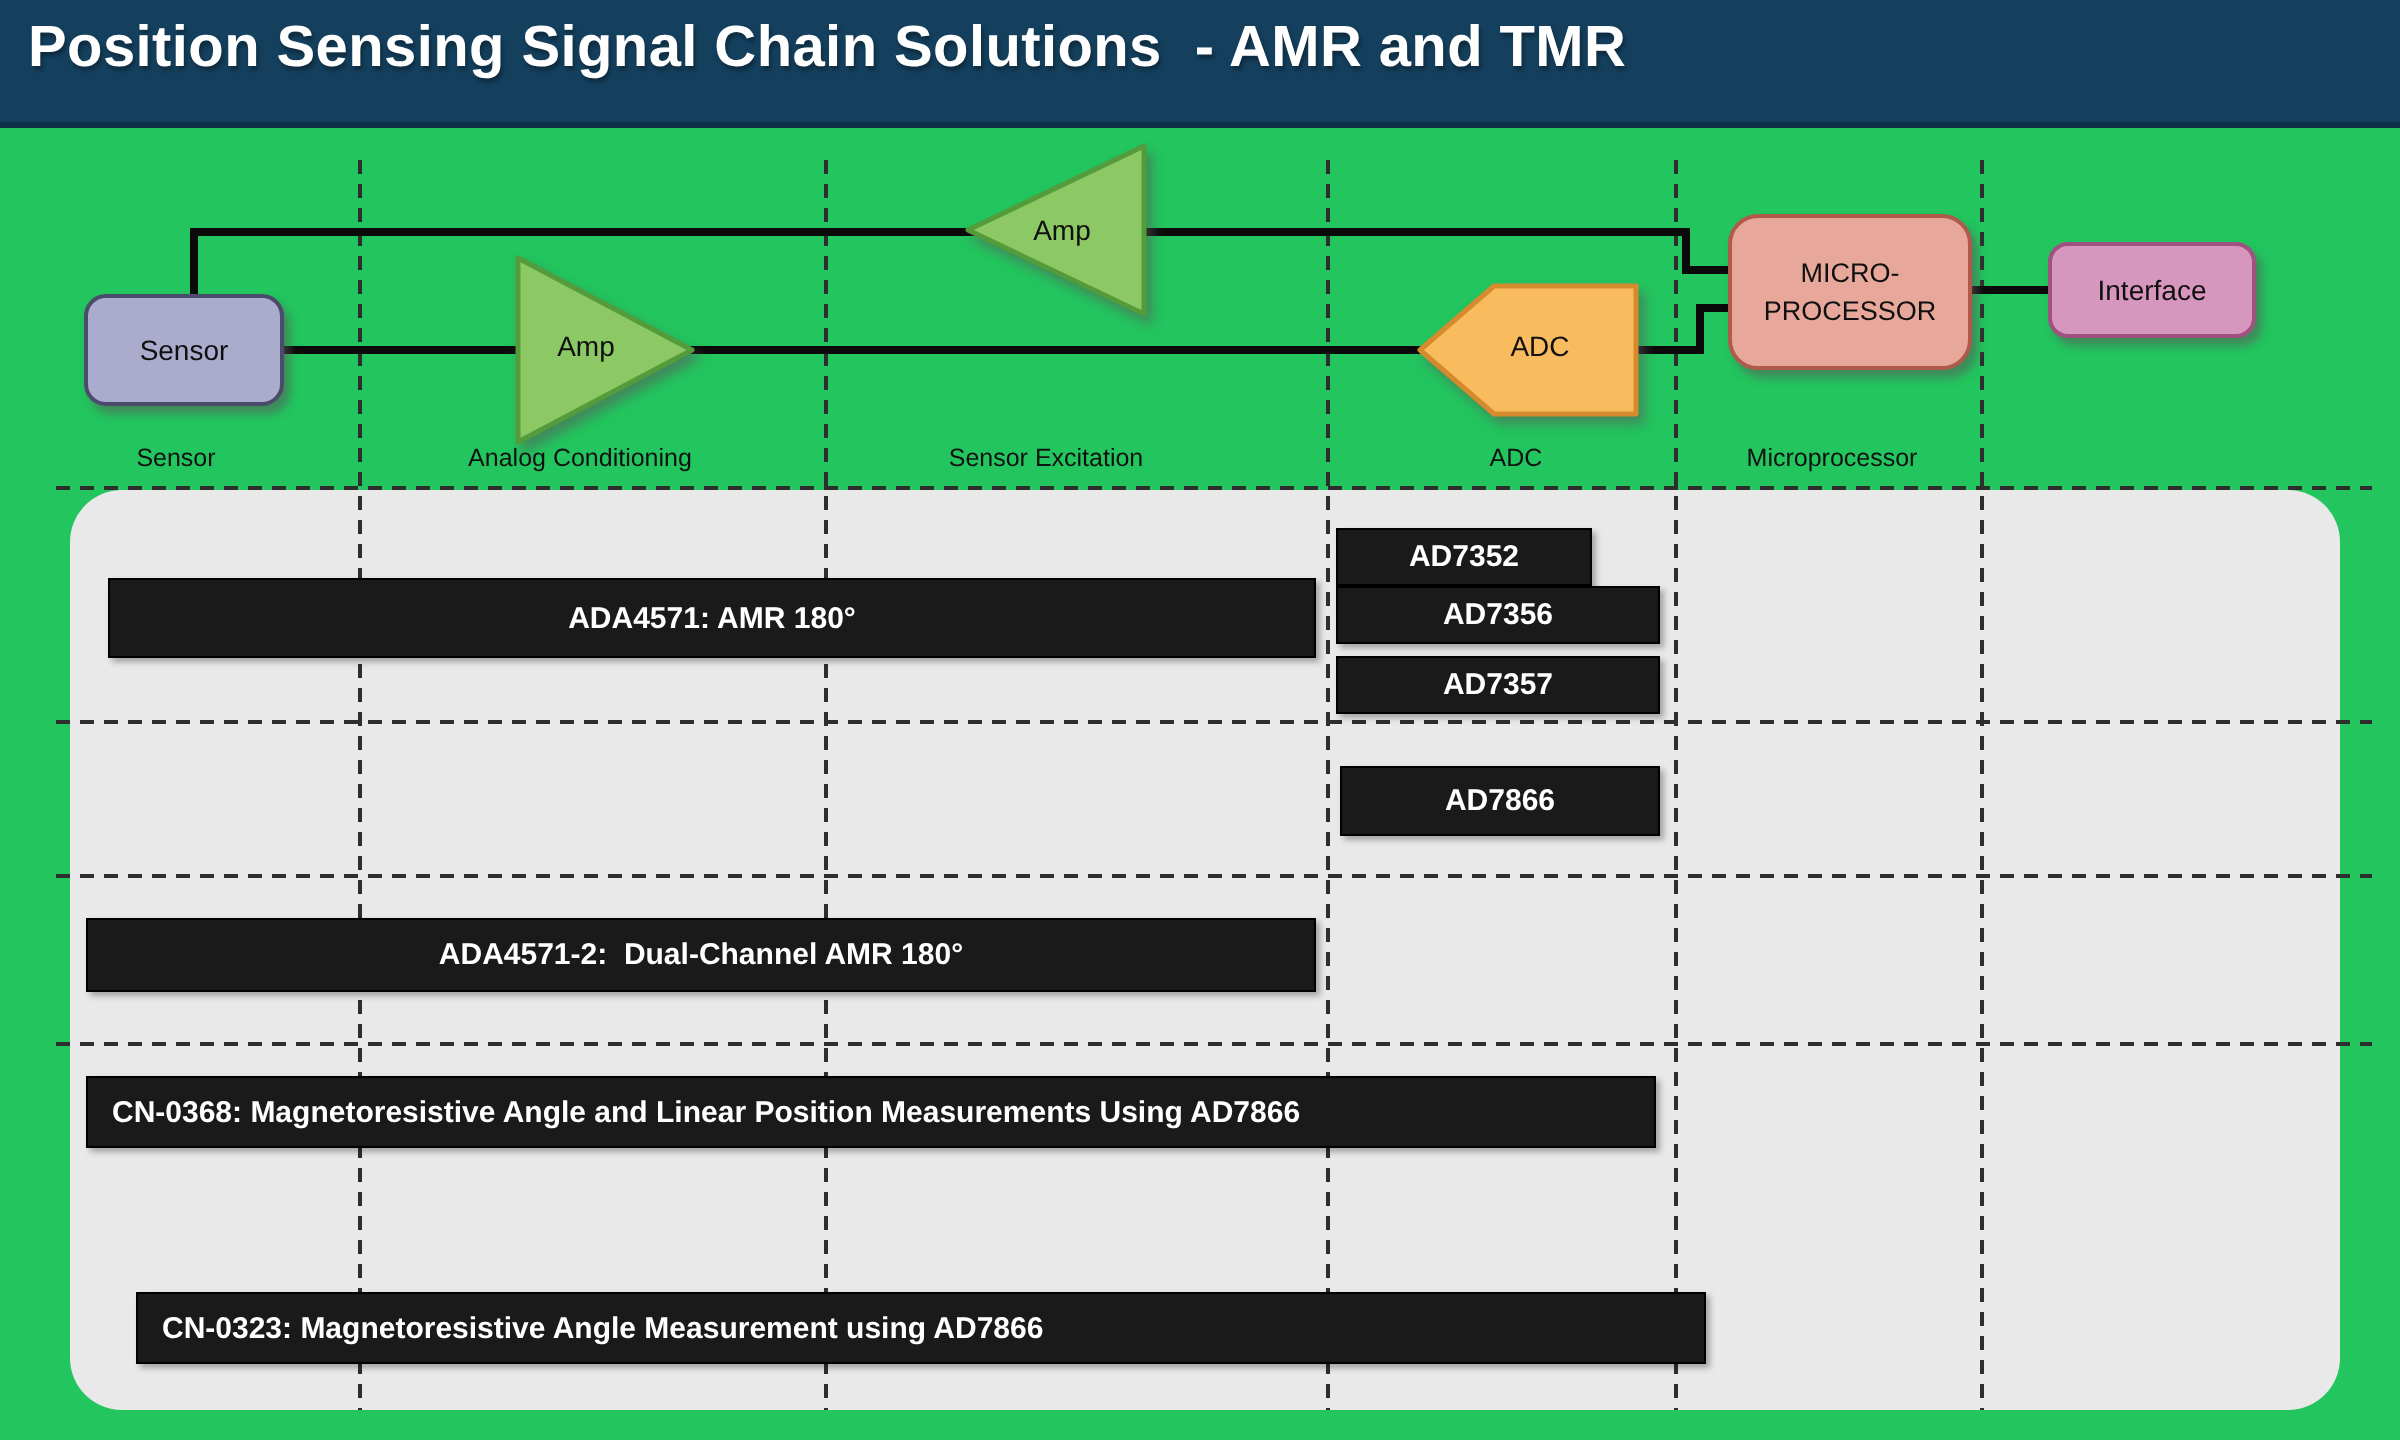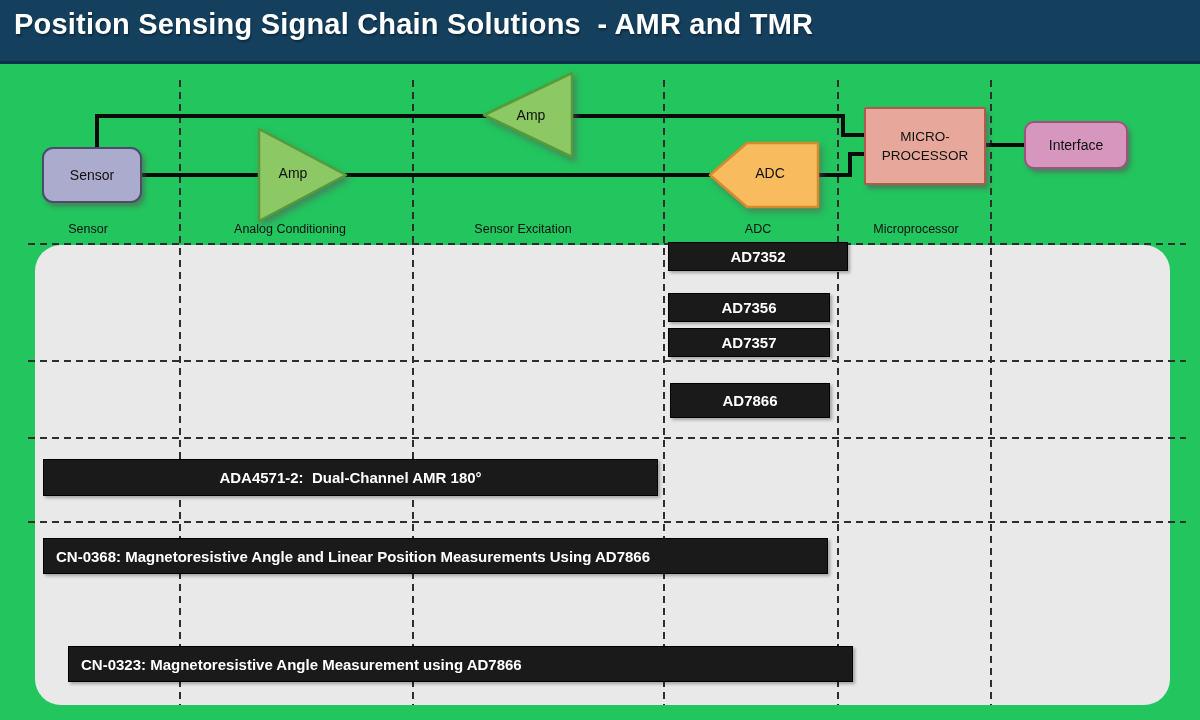--- a/index.html
+++ b/index.html
@@ -45,21 +45,21 @@
   .block {
     position:absolute; z-index:5; display:flex; align-items:center; justify-content:center;
     font-size:14px; color:#101010;
     box-shadow:3px 4px 4px rgba(90,90,90,0.55);
   }
   .sensor {
     left:42px; top:147px; width:100px; height:56px; border-radius:11px;
     background:var(--sensor_fill,#ABABCD); border:2px solid var(--sensor_border,#4B4B6B);
   }
   .micro {
-    left:864px; top:107px; width:122px; height:78px; border-radius:2px;
+    left:864px; top:107px; width:122px; height:78px; border-radius:15px;
     background:var(--micro_fill,#E7A89B); border:2px solid var(--micro_border,#AF5A4B);
     flex-direction:column; font-size:13.5px; line-height:19px; text-align:center;
   }
   .interface {
     left:1024px; top:121px; width:104px; height:48px; border-radius:10px;
     background:var(--interface_fill,#D796BE); border:2px solid var(--interface_border,#9F5280);align-items:center;
   }
   .tri { position:absolute; z-index:5; overflow:visible; }
   .tri polygon {
     fill:var(--amp_fill,#8CC863); stroke:var(--amp_border,#539B3B);
@@ -148,21 +148,22 @@
   <div class="block interface">
     <span>Interface</span>
   </div>
 
   <div class="col-label" style="left:38px;  width:100px;">Sensor</div>
   <div class="col-label" style="left:210px; width:160px;">Analog Conditioning</div>
   <div class="col-label" style="left:443px; width:160px;">Sensor Excitation</div>
   <div class="col-label" style="left:708px; width:100px;">ADC</div>
   <div class="col-label" style="left:846px; width:140px;">Microprocessor</div>
 
-  <div class="bar" style="left:668px; top:242px; width:180px; height:29px;">AD7352</div>
+  <div class="bar" style="left:668px; top:264px; width:128px; height:29px;">AD7352</div>
+  <div class="bar" style="left:54px;  top:289px; width:604px; height:40px;">ADA4571: AMR 180°</div>
   <div class="bar" style="left:668px; top:293px; width:162px; height:29px;">AD7356</div>
   <div class="bar" style="left:668px; top:328px; width:162px; height:29px;">AD7357</div>
 
   <div class="bar" style="left:670px; top:383px; width:160px; height:35px;">AD7866</div>
 
   <div class="bar" style="left:43px;  top:459px; width:615px; height:37px;">ADA4571-2:  Dual-Channel AMR 180°</div>
 
   <div class="bar left" style="left:43px; top:538px; width:785px; height:36px;text-align:right;">CN-0368: Magnetoresistive Angle and Linear Position Measurements Using AD7866</div>
   <div class="bar left" style="left:43px; top:646px; width:785px; height:36px;margin-left:25px;">CN-0323: Magnetoresistive Angle Measurement using AD7866</div>
 

